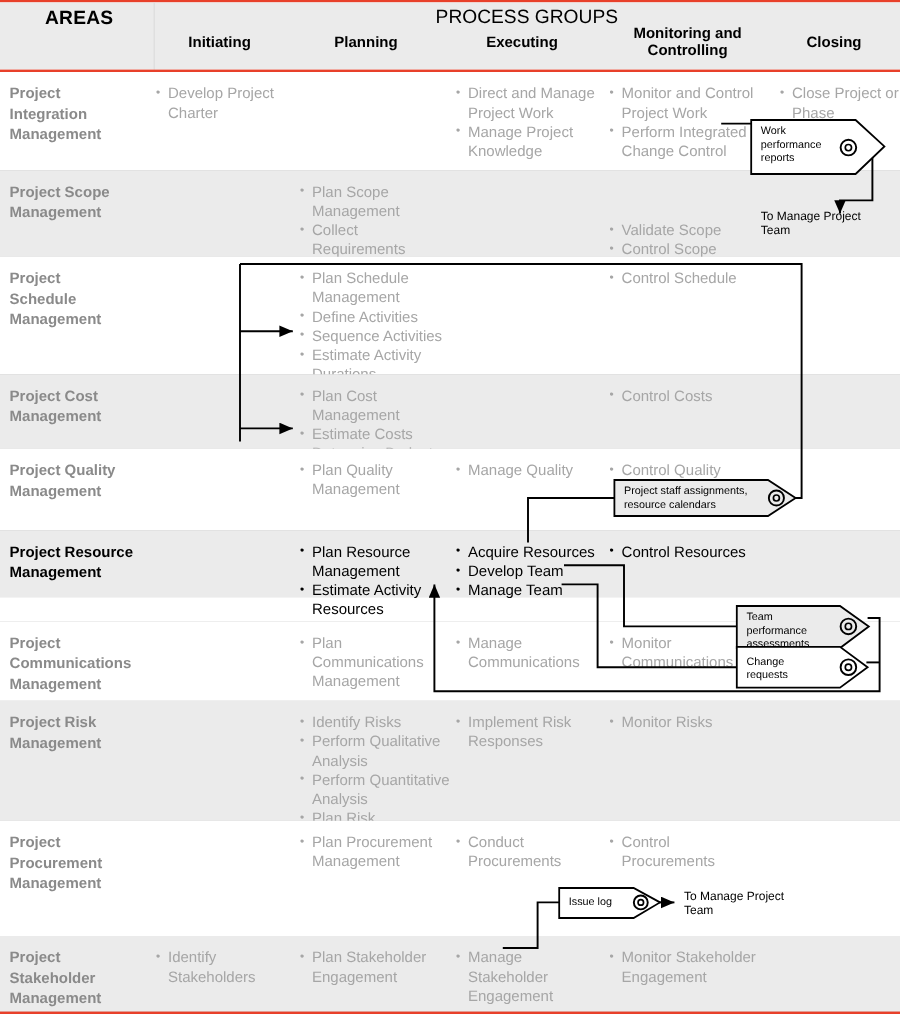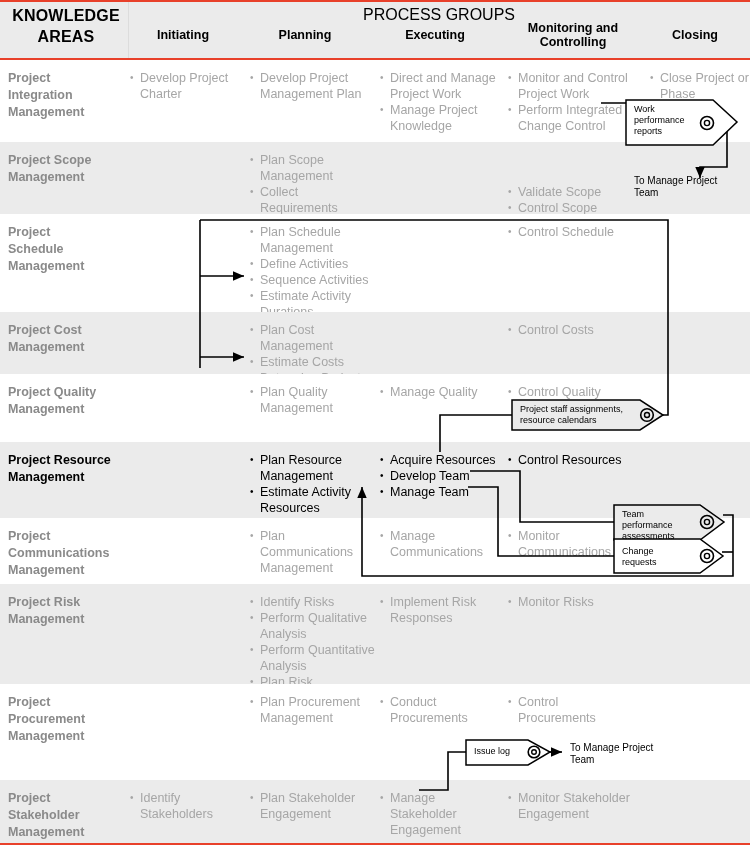--- a/index.html
+++ b/index.html
@@ -149,21 +149,20 @@
 </head>
 <body>
 
 <div id="page">
 
   <div class="rule-red" style="top:0px;"></div>
 
   <div id="header">
     <div class="hdr-divider"></div>
     <div class="ka-title">
-      <div>KNOWLEDGE</div>
       <div>AREAS</div>
     </div>
     <div class="pg-title">PROCESS GROUPS</div>
 
     <div class="colhdr" style="left:128px; width:110px;">Initiating</div>
     <div class="colhdr" style="left:250px; width:110px;">Planning</div>
     <div class="colhdr" style="left:380px; width:110px;">Executing</div>
     <div class="colhdr" style="left:508px; width:130px; top:19px; white-space:pre-line;">Monitoring and
 Controlling</div>
     <div class="colhdr" style="left:645px; width:100px;">Closing</div>
@@ -174,25 +173,20 @@
   <div id="rows">
       <div class="row plain" style="top: 60px; height: 82px;">
         <div class="ka-name" style="white-space: pre-line;">Project
 Integration
 Management</div>
         <div class="cell" style="left: 130px; width: 115px;">
           <ul class="proc">
             <li>Develop Project Charter</li>
           </ul>
         </div>
-        <div class="cell" style="left: 250px; width: 125px;">
-          <ul class="proc">
-            <li>Develop Project Management Plan</li>
-          </ul>
-        </div>
         <div class="cell" style="left: 380px; width: 125px;">
           <ul class="proc">
             <li>Direct and Manage Project Work</li>
             <li>Manage Project Knowledge</li>
           </ul>
         </div>
         <div class="cell" style="left: 508px; width: 130px;">
           <ul class="proc">
             <li>Monitor and Control Project Work</li>
             <li>Perform Integrated Change Control</li>
@@ -274,21 +268,21 @@
             <li>Manage Quality</li>
           </ul>
         </div>
         <div class="cell" style="left: 508px; width: 130px;">
           <ul class="proc">
             <li>Control Quality</li>
           </ul>
         </div>
       </div>
       <div class="rule-gray" style="top: 442px;"></div>
-      <div class="row shaded highlight" style="top: 442px; height: 76px;">
+      <div class="row shaded highlight" style="top: 442px; height: 56px;">
         <div class="ka-name" style="white-space: pre-line;">Project Resource
 Management</div>
         <div class="cell" style="left: 250px; width: 125px;">
           <ul class="proc">
             <li>Plan Resource Management</li>
             <li>Estimate Activity Resources</li>
           </ul>
         </div>
         <div class="cell" style="left: 380px; width: 125px;">
           <ul class="proc">

